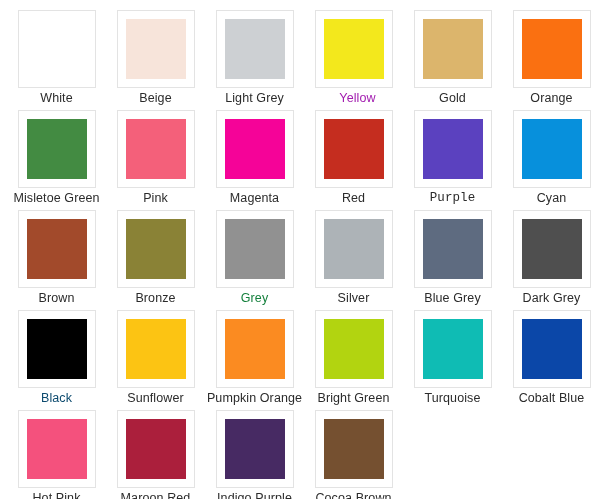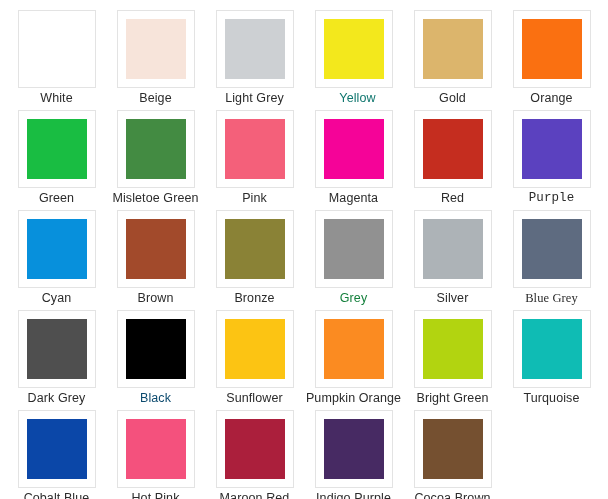--- a/index.html
+++ b/index.html
@@ -85,42 +85,36 @@
     <div class="swatch-cell">
       <div class="swatch-card" style="background: rgb(255, 255, 255); border-color: rgb(227, 227, 227);">
         <div class="swatch-fill" style="background: rgb(205, 208, 211);"></div>
       </div>
       <div class="swatch-label" style="color: rgb(43, 43, 43);">Light Grey</div>
     </div>
     <div class="swatch-cell">
       <div class="swatch-card" style="background: rgb(255, 255, 255); border-color: rgb(227, 227, 227);">
         <div class="swatch-fill" style="background: rgb(243, 232, 28);"></div>
       </div>
-      <div class="swatch-label" style="color: #0f766e; margin-left: 8px;">Yellow</div>
+      <div class="swatch-label" style="color: #a21caf; margin-left: 8px;">Yellow</div>
     </div>
     <div class="swatch-cell">
       <div class="swatch-card" style="background: rgb(255, 255, 255); border-color: rgb(227, 227, 227);">
         <div class="swatch-fill" style="background: rgb(220, 181, 108);"></div>
       </div>
       <div class="swatch-label" style="color: rgb(43, 43, 43);">Gold</div>
     </div>
     <div class="swatch-cell">
       <div class="swatch-card" style="background: rgb(255, 255, 255); border-color: rgb(227, 227, 227);">
         <div class="swatch-fill" style="background: rgb(250, 112, 17);"></div>
       </div>
       <div class="swatch-label" style="color: rgb(43, 43, 43);">Orange</div>
     </div>
     <div class="swatch-cell">
       <div class="swatch-card" style="background: rgb(255, 255, 255); border-color: rgb(227, 227, 227);">
-        <div class="swatch-fill" style="background: rgb(25, 189, 66);"></div>
-      </div>
-      <div class="swatch-label" style="color: rgb(43, 43, 43);">Green</div>
-    </div>
-    <div class="swatch-cell">
-      <div class="swatch-card" style="background: rgb(255, 255, 255); border-color: rgb(227, 227, 227);">
         <div class="swatch-fill" style="background: rgb(67, 139, 66);"></div>
       </div>
       <div class="swatch-label" style="color: rgb(43, 43, 43);">Misletoe Green</div>
     </div>
     <div class="swatch-cell">
       <div class="swatch-card" style="background: rgb(255, 255, 255); border-color: rgb(227, 227, 227);">
         <div class="swatch-fill" style="background: rgb(244, 96, 122);"></div>
       </div>
       <div class="swatch-label" style="color: rgb(43, 43, 43);">Pink</div>
     </div>
@@ -169,21 +163,21 @@
     <div class="swatch-cell">
       <div class="swatch-card" style="background: rgb(255, 255, 255); border-color: rgb(227, 227, 227);">
         <div class="swatch-fill" style="background: rgb(173, 179, 183);"></div>
       </div>
       <div class="swatch-label" style="color: rgb(43, 43, 43);">Silver</div>
     </div>
     <div class="swatch-cell">
       <div class="swatch-card" style="background: rgb(255, 255, 255); border-color: rgb(227, 227, 227);">
         <div class="swatch-fill" style="background: rgb(94, 107, 128);"></div>
       </div>
-      <div class="swatch-label" style="color: rgb(43, 43, 43); font-family: Liberation Serif, serif;">Blue Grey</div>
+      <div class="swatch-label" style="color: rgb(43, 43, 43);">Blue Grey</div>
     </div>
     <div class="swatch-cell">
       <div class="swatch-card" style="background: rgb(255, 255, 255); border-color: rgb(227, 227, 227);">
         <div class="swatch-fill" style="background: rgb(79, 79, 79);"></div>
       </div>
       <div class="swatch-label" style="color: rgb(43, 43, 43);">Dark Grey</div>
     </div>
     <div class="swatch-cell">
       <div class="swatch-card" style="background: rgb(255, 255, 255); border-color: rgb(227, 227, 227);">
         <div class="swatch-fill" style="background: rgb(0, 0, 0);"></div>

